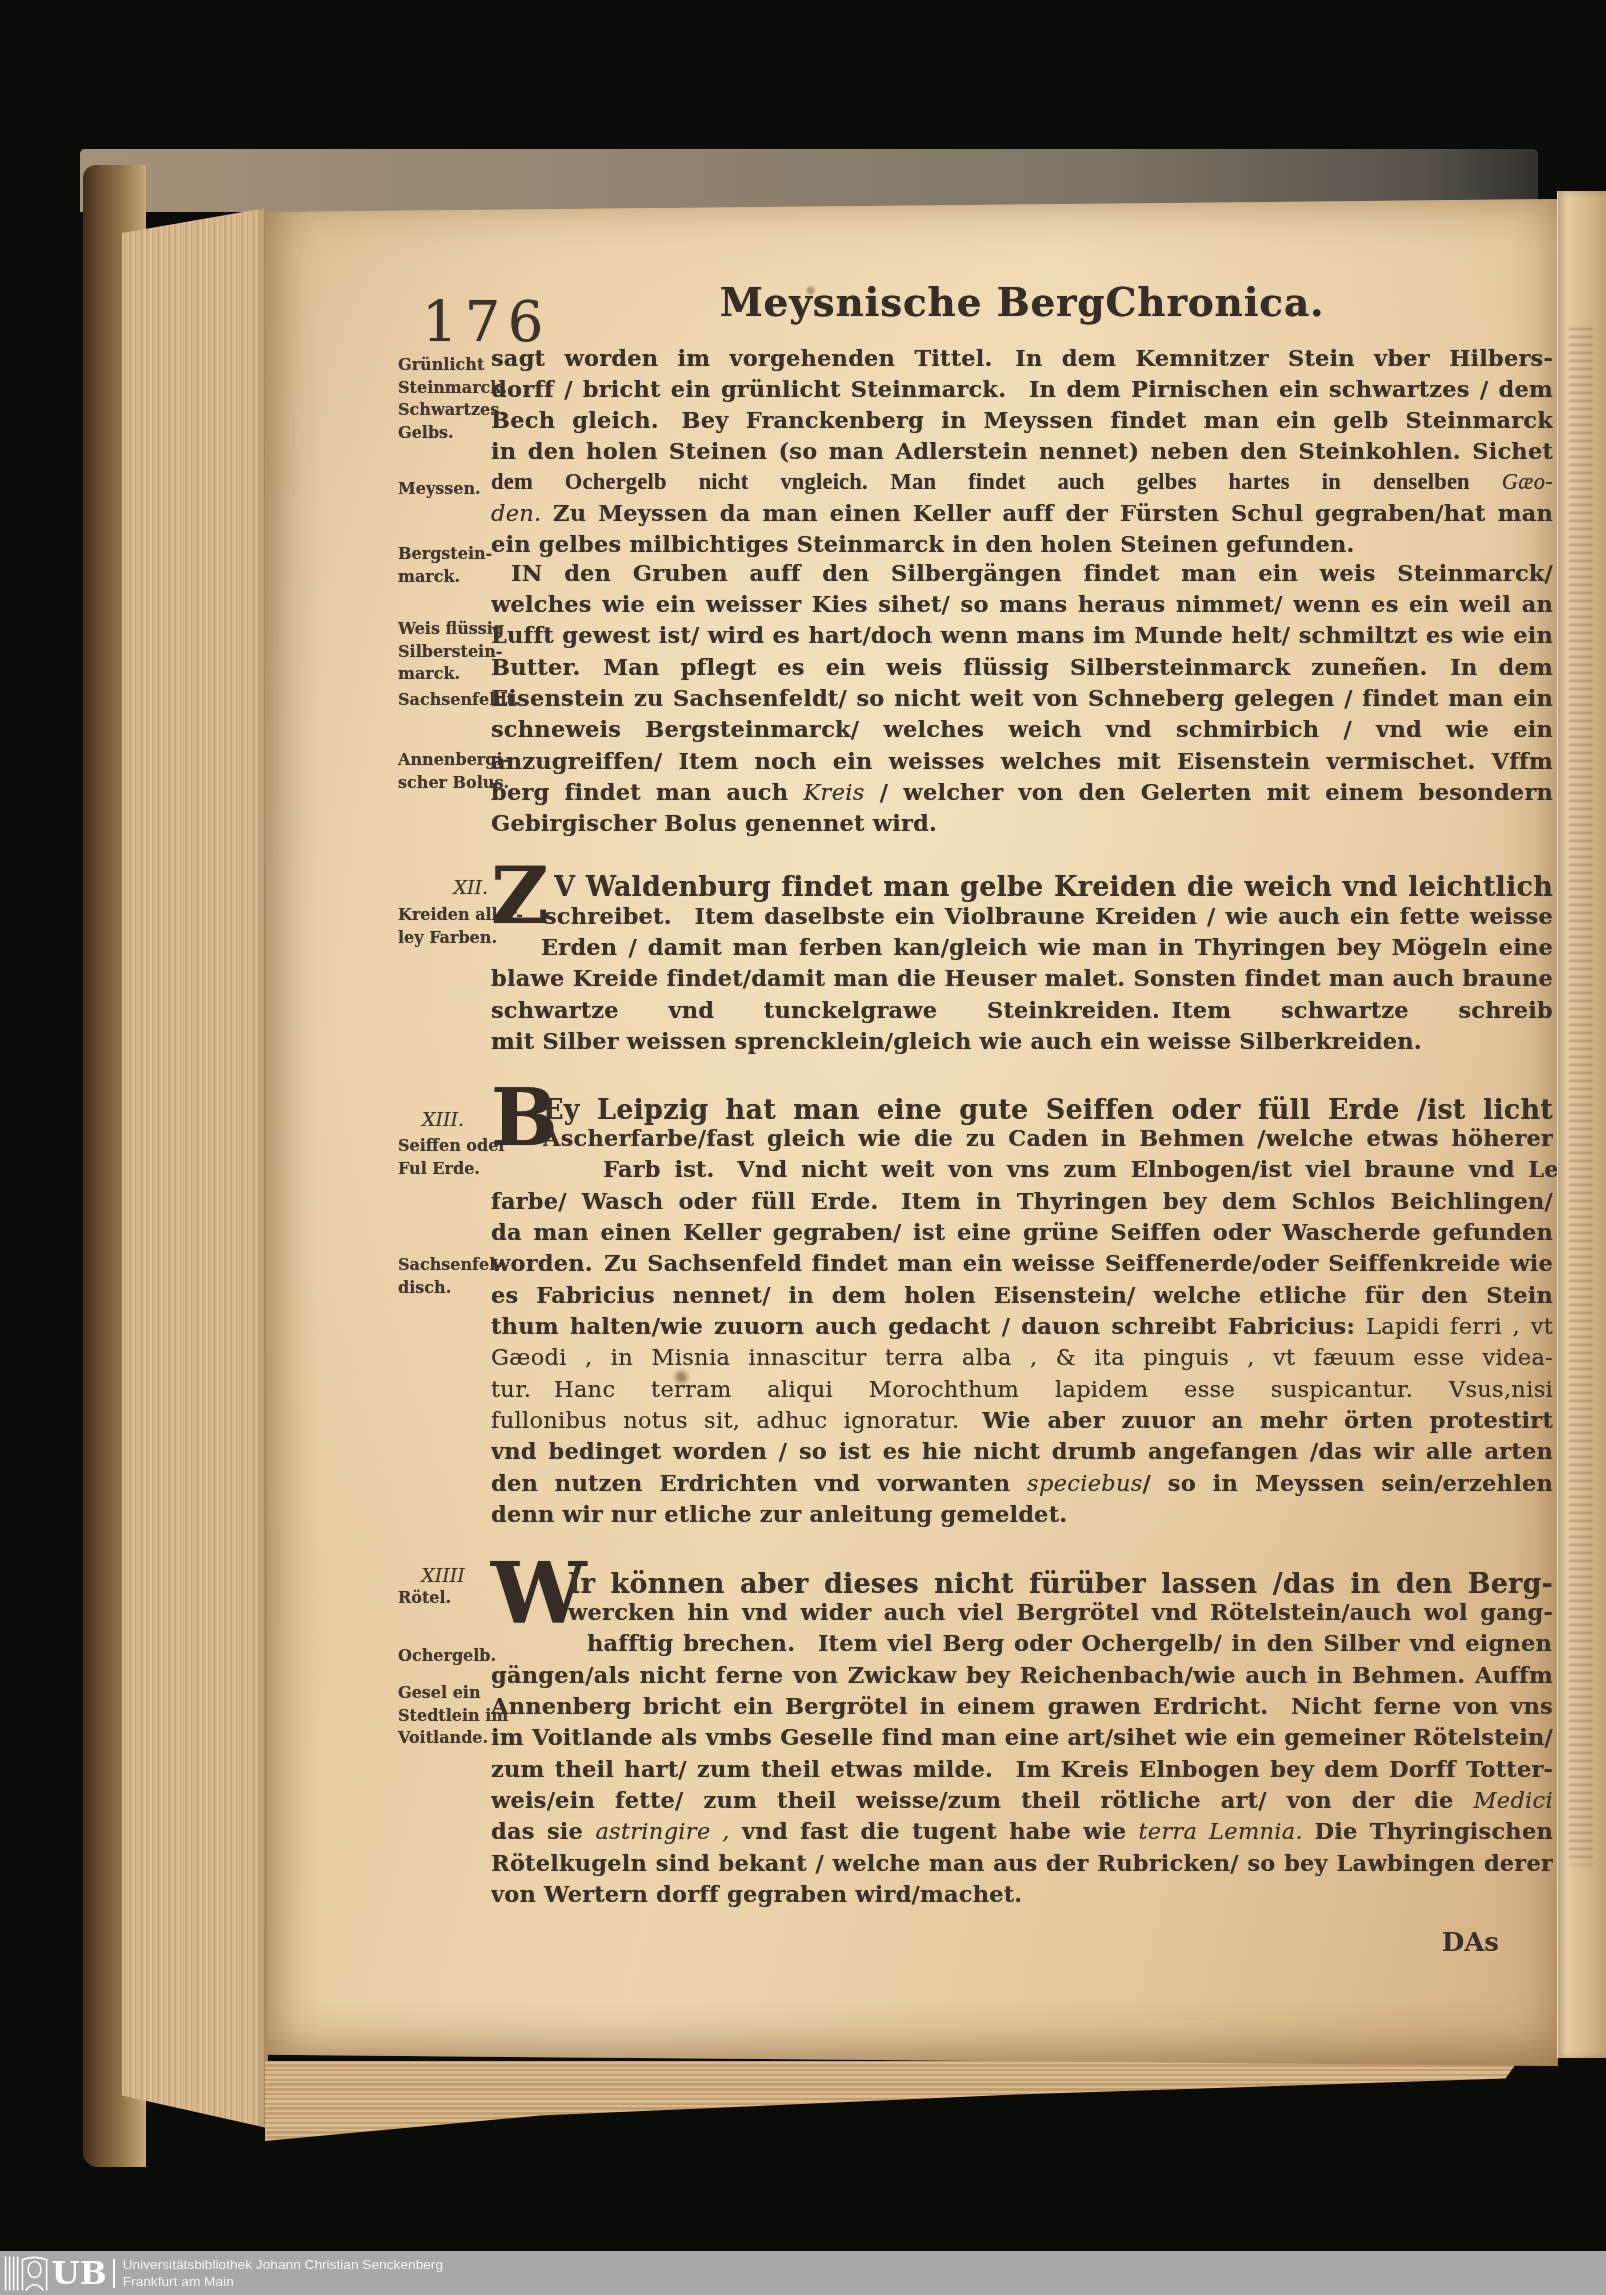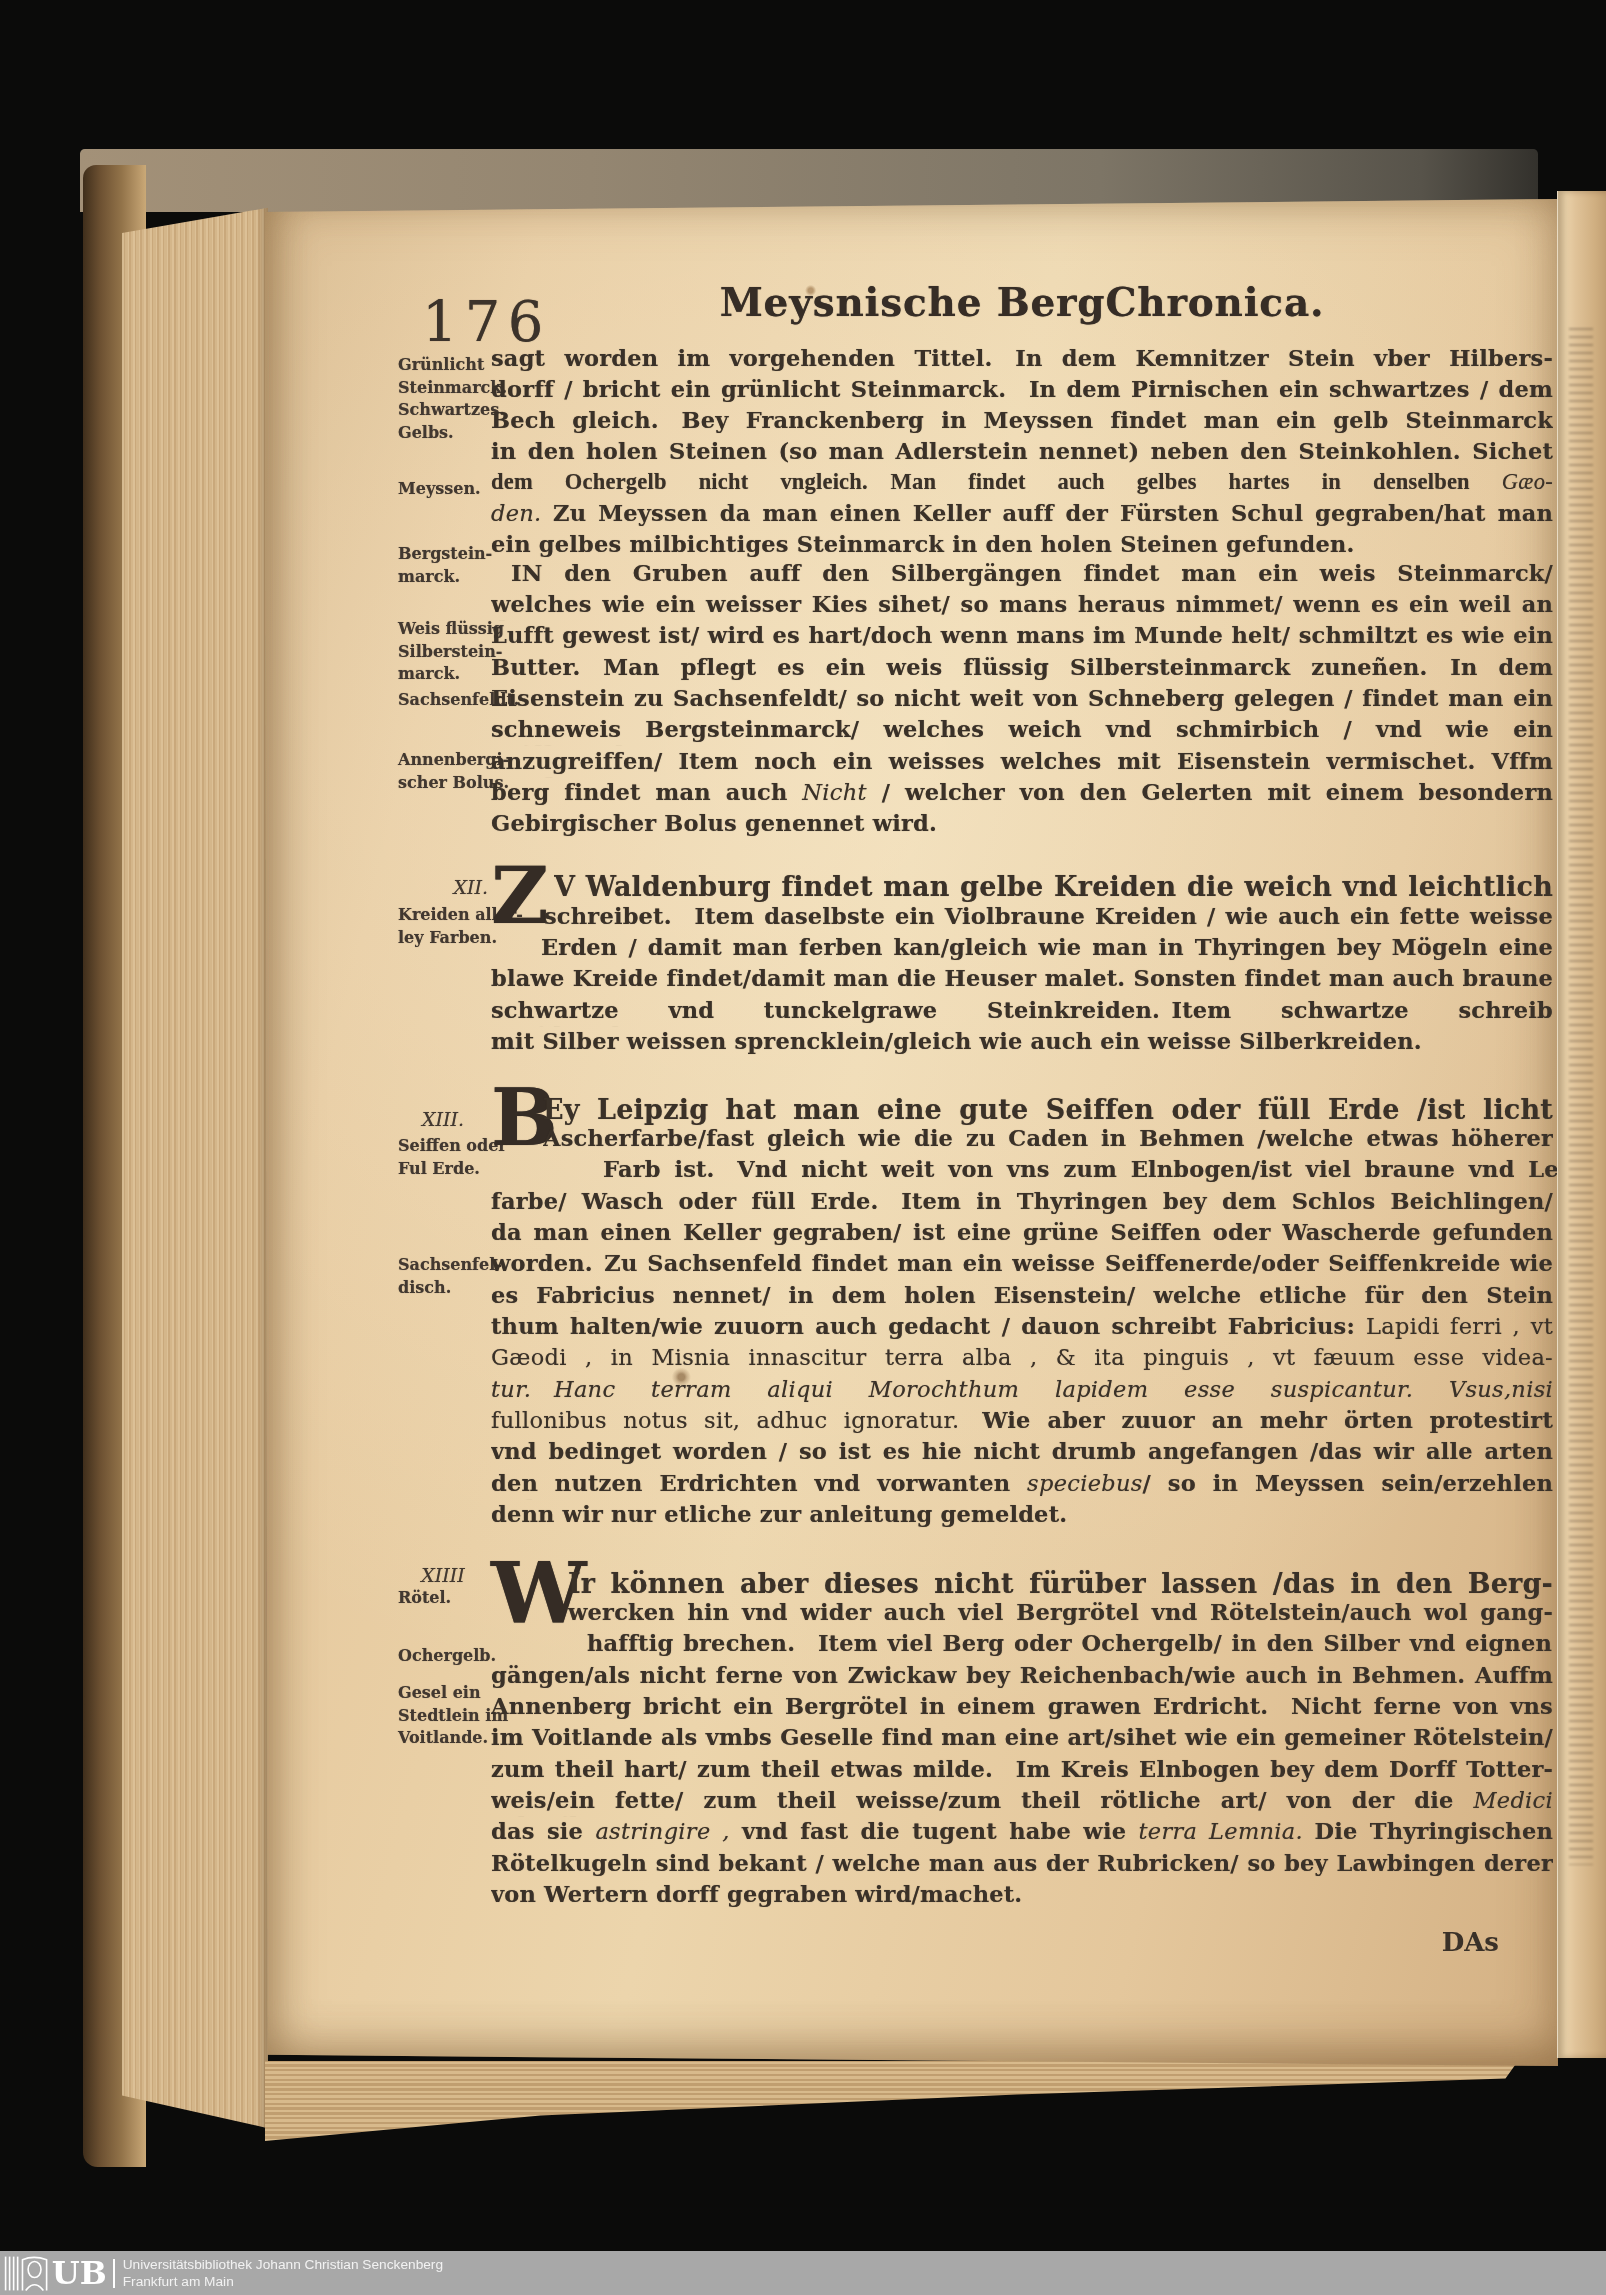--- a/index.html
+++ b/index.html
@@ -146,40 +146,40 @@
         <div class="tline" style="top: 270px; left: 0px; width: 1062px; font-family: Liberation Serif, serif;"><span>dem Ochergelb nicht vngleich. Man findet auch gelbes hartes in denselben </span><span class="seg-italic">Gæo-</span></div>
         <div class="tline" style="top: 301px; left: 0px; width: 1062px;"><span class="seg-italic">den.</span><span> Zu Meyssen da man einen Keller auff der Fürsten Schul gegraben/hat man</span></div>
         <div class="tline tlast" style="top: 332px; left: 0px; width: 1062px;"><span>ein gelbes milbichtiges Steinmarck in den holen Steinen gefunden.</span></div>
         <div class="tline" style="top: 361px; left: 20px; width: 1042px;"><span>IN den Gruben auff den Silbergängen findet man ein weis Steinmarck/</span></div>
         <div class="tline" style="top: 392px; left: 0px; width: 1062px;"><span>welches wie ein weisser Kies sihet/ so mans heraus nimmet/ wenn es ein weil an der</span></div>
         <div class="tline" style="top: 423px; left: 0px; width: 1062px;"><span>Lufft gewest ist/ wird es hart/doch wenn mans im Munde helt/ schmiltzt es wie ein</span></div>
         <div class="tline" style="top: 455px; left: 0px; width: 1062px;"><span>Butter. Man pflegt es ein weis flüssig Silbersteinmarck zuneñen. In dem</span></div>
         <div class="tline" style="top: 486px; left: 0px; width: 1062px;"><span>Eisenstein zu Sachsenfeldt/ so nicht weit von Schneberg gelegen / findet man ein</span></div>
         <div class="tline" style="top: 517px; left: 0px; width: 1062px;"><span>schneweis Bergsteinmarck/ welches weich vnd schmirbich / vnd wie ein Seiffenerde</span></div>
         <div class="tline" style="top: 549px; left: 0px; width: 1062px;"><span>anzugreiffen/ Item noch ein weisses welches mit Eisenstein vermischet. Vffm Annē-</span></div>
-        <div class="tline" style="top: 580px; left: 0px; width: 1062px;"><span>berg findet man auch </span><span class="seg-italic">Nicht</span><span> / welcher von den Gelerten mit einem besondern namen</span></div>
+        <div class="tline" style="top: 580px; left: 0px; width: 1062px;"><span>berg findet man auch </span><span class="seg-italic">Kreis</span><span> / welcher von den Gelerten mit einem besondern namen</span></div>
         <div class="tline tlast" style="top: 611px; left: 0px; width: 1062px;"><span>Gebirgischer Bolus genennet wird.</span></div>
         <div class="dropcap" style="top: 666px; left: 0px; font-size: 79px;">Z</div>
         <div class="tline tbig" style="top: 672px; left: 63px; width: 999px;"><span>V Waldenburg findet man gelbe Kreiden die weich vnd leichtlich</span></div>
         <div class="tline" style="top: 704px; left: 53px; width: 1009px;"><span>schreibet. Item daselbste ein Violbraune Kreiden / wie auch ein fette weisse</span></div>
         <div class="tline" style="top: 735px; left: 50px; width: 1012px;"><span>Erden / damit man ferben kan/gleich wie man in Thyringen bey Mögeln eine</span></div>
         <div class="tline" style="top: 766px; left: 0px; width: 1062px;"><span>blawe Kreide findet/damit man die Heuser malet. Sonsten findet man auch braune</span></div>
         <div class="tline" style="top: 798px; left: 0px; width: 1062px;"><span>schwartze vnd tunckelgrawe Steinkreiden. Item schwartze schreib Kreide/schwartze</span></div>
         <div class="tline tlast" style="top: 829px; left: 0px; width: 1062px;"><span>mit Silber weissen sprencklein/gleich wie auch ein weisse Silberkreiden.</span></div>
         <div class="dropcap" style="top: 888px; left: 0px; font-size: 79px;">B</div>
         <div class="tline tbig" style="top: 895px; left: 52px; width: 1010px;"><span>Ey Leipzig hat man eine gute Seiffen oder füll Erde /ist licht</span></div>
         <div class="tline" style="top: 926px; left: 52px; width: 1010px;"><span>Ascherfarbe/fast gleich wie die zu Caden in Behmen /welche etwas höherer</span></div>
         <div class="tline" style="top: 957px; left: 72px; width: 990px; margin-left: 40px;"><span>Farb ist. Vnd nicht weit von vns zum Elnbogen/ist viel braune vnd Leib-</span></div>
         <div class="tline" style="top: 989px; left: 0px; width: 1062px;"><span>farbe/ Wasch oder füll Erde. Item in Thyringen bey dem Schlos Beichlingen/</span></div>
         <div class="tline" style="top: 1020px; left: 0px; width: 1062px;"><span>da man einen Keller gegraben/ ist eine grüne Seiffen oder Wascherde gefunden</span></div>
         <div class="tline" style="top: 1051px; left: 0px; width: 1062px;"><span>worden. Zu Sachsenfeld findet man ein weisse Seiffenerde/oder Seiffenkreide wie</span></div>
         <div class="tline" style="top: 1083px; left: 0px; width: 1062px;"><span>es Fabricius nennet/ in dem holen Eisenstein/ welche etliche für den Stein Moroch-</span></div>
         <div class="tline" style="top: 1114px; left: 0px; width: 1062px;"><span>thum halten/wie zuuorn auch gedacht / dauon schreibt Fabricius: </span><span class="seg-roman">Lapidi ferri , vt</span></div>
         <div class="tline" style="top: 1145px; left: 0px; width: 1062px;"><span class="seg-roman">Gæodi , in Misnia innascitur terra alba , &amp; ita pinguis , vt fæuum esse videa-</span></div>
-        <div class="tline" style="top: 1177px; left: 0px; width: 1062px; font-style: italic;"><span class="seg-roman">tur. Hanc terram aliqui Morochthum lapidem esse suspicantur. Vsus,nisi</span></div>
+        <div class="tline" style="top: 1177px; left: 0px; width: 1062px;"><span class="seg-roman">tur. Hanc terram aliqui Morochthum lapidem esse suspicantur. Vsus,nisi</span></div>
         <div class="tline" style="top: 1208px; left: 0px; width: 1062px;"><span class="seg-roman">fullonibus notus sit, adhuc ignoratur.</span><span> Wie aber zuuor an mehr örten protestirt</span></div>
         <div class="tline" style="top: 1239px; left: 0px; width: 1062px;"><span>vnd bedinget worden / so ist es hie nicht drumb angefangen /das wir alle arten von</span></div>
         <div class="tline" style="top: 1271px; left: 0px; width: 1062px;"><span>den nutzen Erdrichten vnd vorwanten </span><span class="seg-italic">speciebus</span><span>/ so in Meyssen sein/erzehlen wolten/</span></div>
         <div class="tline tlast" style="top: 1302px; left: 0px; width: 1062px;"><span>denn wir nur etliche zur anleitung gemeldet.</span></div>
         <div class="dropcap" style="top: 1361px; left: 0px; font-size: 85px;">W</div>
         <div class="tline tbig" style="top: 1369px; left: 77px; width: 985px;"><span>Ir können aber dieses nicht fürüber lassen /das in den Berg-</span></div>
         <div class="tline" style="top: 1400px; left: 77px; width: 985px;"><span>wercken hin vnd wider auch viel Bergrötel vnd Rötelstein/auch wol gang-</span></div>
         <div class="tline" style="top: 1431px; left: 96px; width: 965px;"><span>hafftig brechen. Item viel Berg oder Ochergelb/ in den Silber vnd eignen</span></div>
         <div class="tline" style="top: 1463px; left: 0px; width: 1062px;"><span>gängen/als nicht ferne von Zwickaw bey Reichenbach/wie auch in Behmen. Auffm</span></div>
         <div class="tline" style="top: 1494px; left: 0px; width: 1062px;"><span>Annenberg bricht ein Bergrötel in einem grawen Erdricht. Nicht ferne von vns</span></div>

